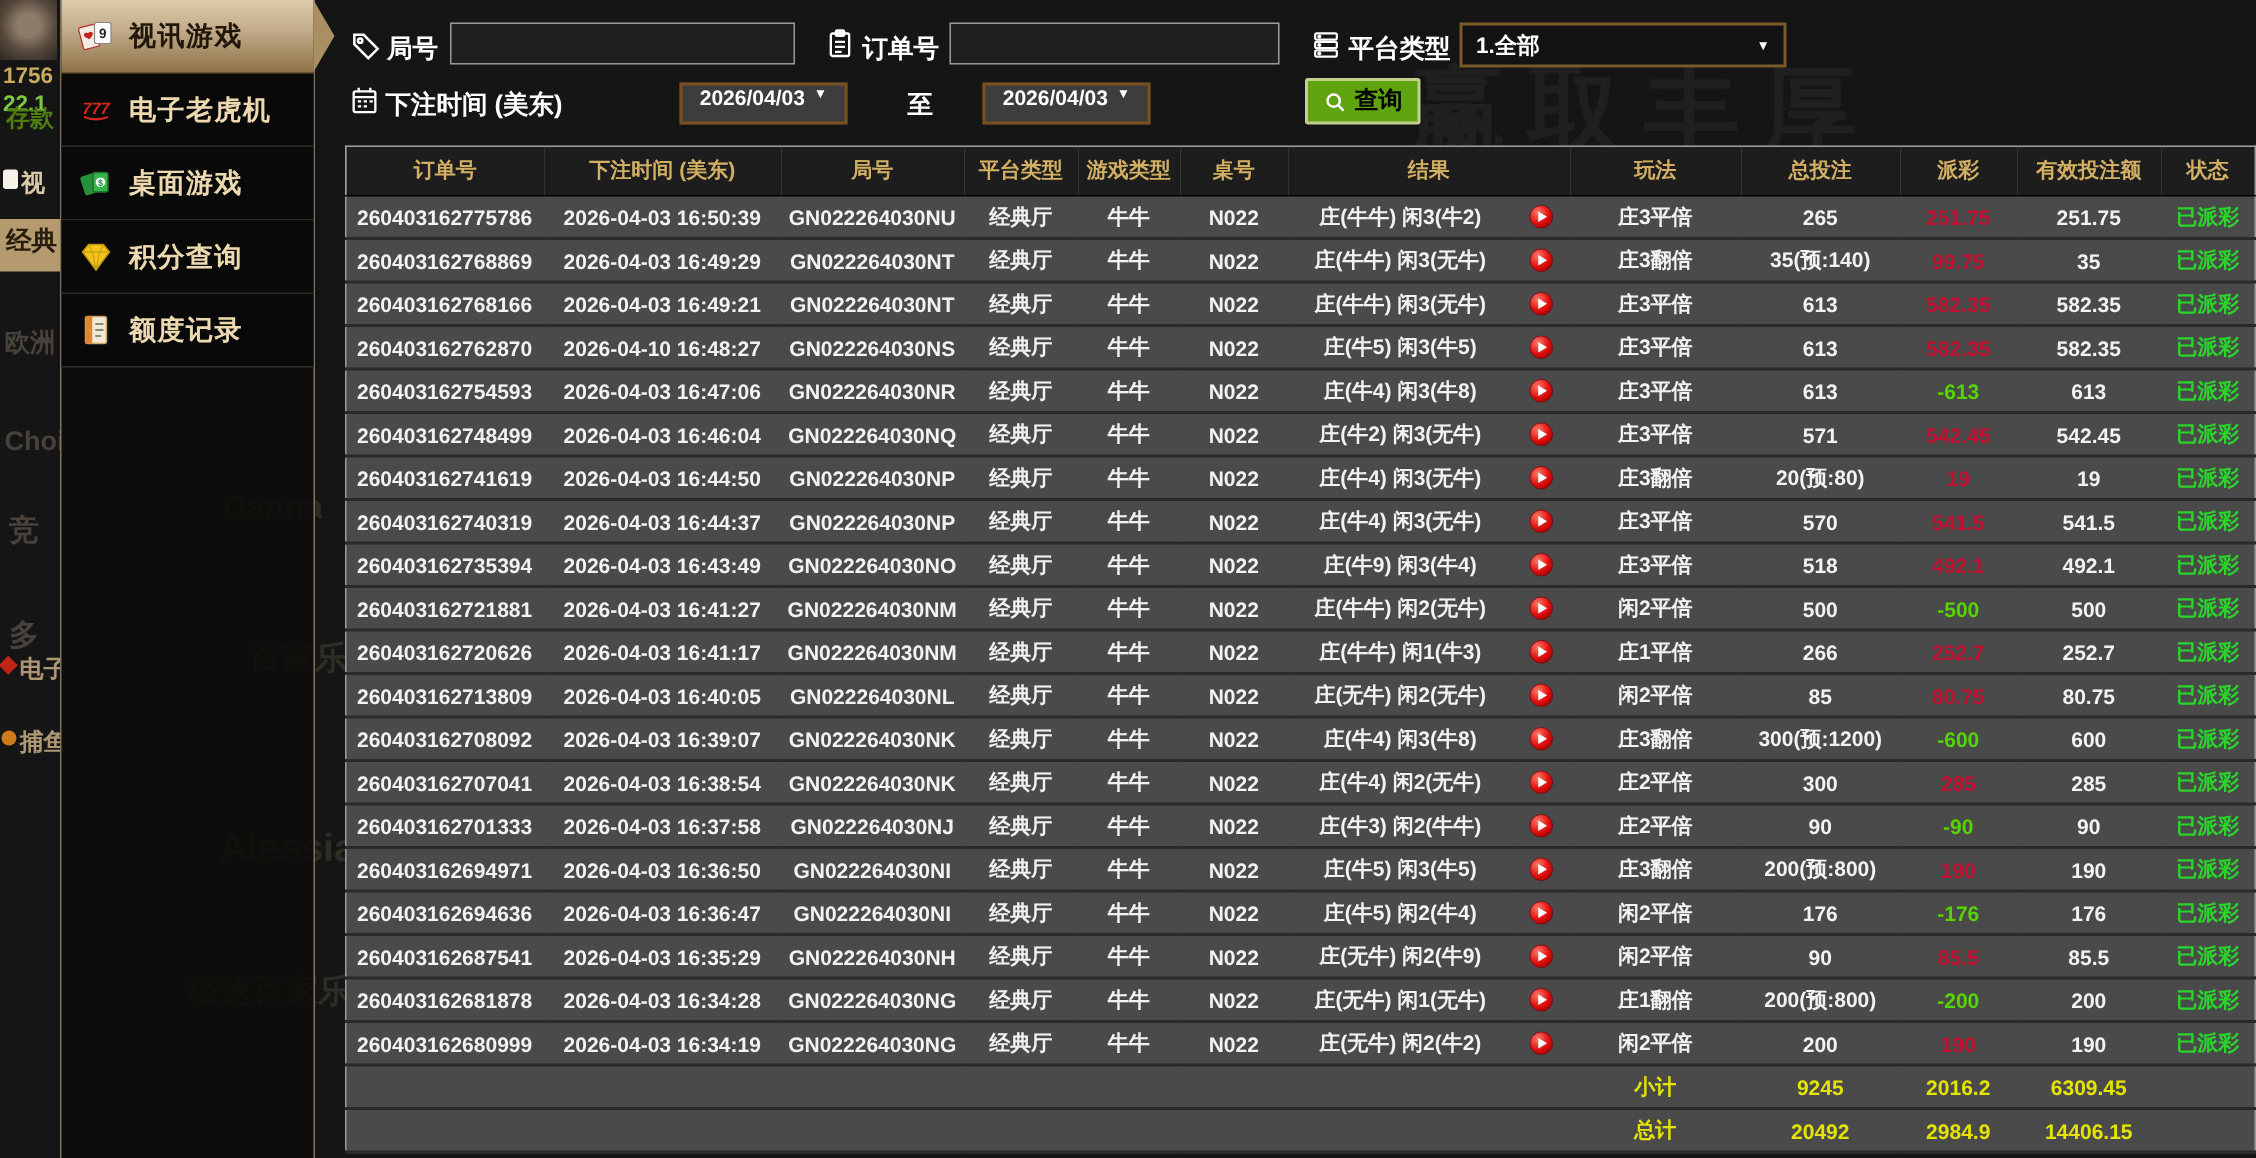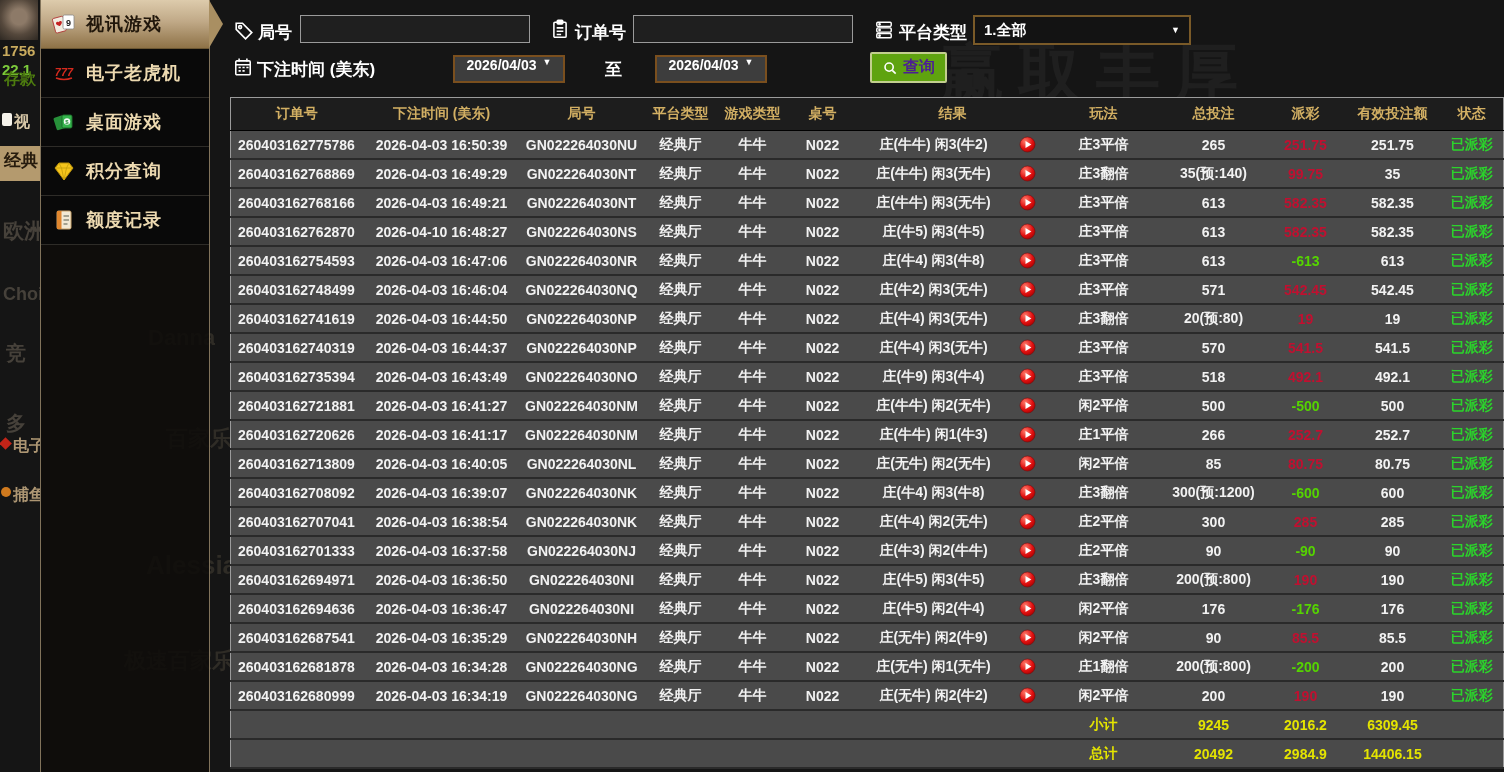--- a/index.html
+++ b/index.html
@@ -13,21 +13,21 @@
   .bg-avatar{position:absolute;left:0;top:0;width:38px;height:40px;
     background:radial-gradient(circle at 50% 42%,#8d7a68 0 26%,#55483c 60%,#2e2822 100%);z-index:1;}
   .bgfrag{position:absolute;z-index:1;white-space:nowrap;font-weight:bold;overflow:hidden;}
   .f-bal1{left:2px;top:42px;color:#c9ab5e;font-size:15px;width:38px;}
   .f-bal2{left:2px;top:61px;color:#7ccb3c;font-size:15px;width:38px;}
   .f-dep{left:4px;top:69px;color:#4d7c0f;font-size:16px;width:36px;}
   .f-shi{left:14px;top:112px;color:#d8c8a8;font-size:16px;width:26px;}
   .f-shi-card{position:absolute;left:2px;top:113px;width:10px;height:13px;background:#f5f2ea;border-radius:2px;z-index:1;}
   .f-jingdian{left:0;top:146px;width:40px;height:35px;background:#b49a6e;color:#261b0d;
     font-size:17px;line-height:30px;padding-left:4px;box-sizing:border-box;}
-  .f-ouzhou{left:3px;top:217px;color:#46413a;font-size:21px;width:37px;}
+  .f-ouzhou{left:3px;top:217px;color:#46413a;font-size:17px;width:37px;}
   .f-choice{left:3px;top:284px;color:#46413a;font-size:18px;width:37px;}
   .f-jing{left:6px;top:340px;color:#46413a;font-size:20px;width:34px;}
   .f-duo{left:6px;top:410px;color:#46413a;font-size:20px;width:34px;}
   .f-dianzi{left:13px;top:436px;color:#ad9673;font-size:16px;width:27px;}
   .f-dianzi-ico{position:absolute;left:1px;top:439px;width:9px;height:9px;background:#c22418;transform:rotate(45deg);z-index:1;}
   .f-buyu{left:13px;top:485px;color:#ad9673;font-size:16px;width:27px;}
   .f-buyu-ico{position:absolute;left:1px;top:487px;width:10px;height:10px;border-radius:50%;background:#d07a1e;z-index:1;}
   .dim{color:rgba(205,185,145,0.14);}
   .f-danna{left:148px;top:325px;font-size:22px;}
   .f-bjl{left:124px;top:424px;font-size:22px;margin-left:42px;}
@@ -71,21 +71,21 @@
     justify-content:space-between;padding:0 9px;cursor:pointer;}
   .f-select .sel-val{font-size:15px;font-weight:bold;color:#fff;}
   .arrow{font-size:9px;color:#fff;}
   .date-box{position:absolute;top:55px;width:112px;height:28px;box-sizing:border-box;
     background:#3d3d3d;border:2px solid #7a4f1e;display:flex;
     justify-content:center;gap:6px;cursor:pointer;}
   .date-box .dt-val{font-size:14px;font-weight:bold;color:#fff;}
   .db-from{left:242px;}
   .db-to{left:444px;}
   .search-btn{position:absolute;left:659px;top:52px;height:31px;box-sizing:border-box;
-    background:#5fa30f;border:2px solid #c3cf8e;border-radius:2px;color:#4c1d95;
+    background:#5fa30f;border:2px solid #c3cf8e;border-radius:2px;color:#000000;
     font-size:16px;font-weight:bold;display:flex;align-items:center;gap:5px;
     padding:0 10px;cursor:pointer;font-family:inherit;}
   
   .bet-table{position:absolute;left:230px;top:97px;width:1273px;z-index:4;
     border-collapse:collapse;table-layout:fixed;background:#4a4a4a;border:1px solid #9b9b9b;}
   .bet-table th{background:#1d1d1d;color:#d2af63;font-size:14px;font-weight:bold;
     height:30px;white-space:nowrap;overflow:hidden;border-bottom:1px solid #000;}
   .bet-table td{height:27px;font-size:14px;font-weight:bold;color:#f2f2f2;text-align:center;
     white-space:nowrap;overflow:hidden;border-bottom:2px solid #2a2a2a;padding:0 2px;}
   .bet-table td.c-left{text-align:left;padding-left:7px;}

